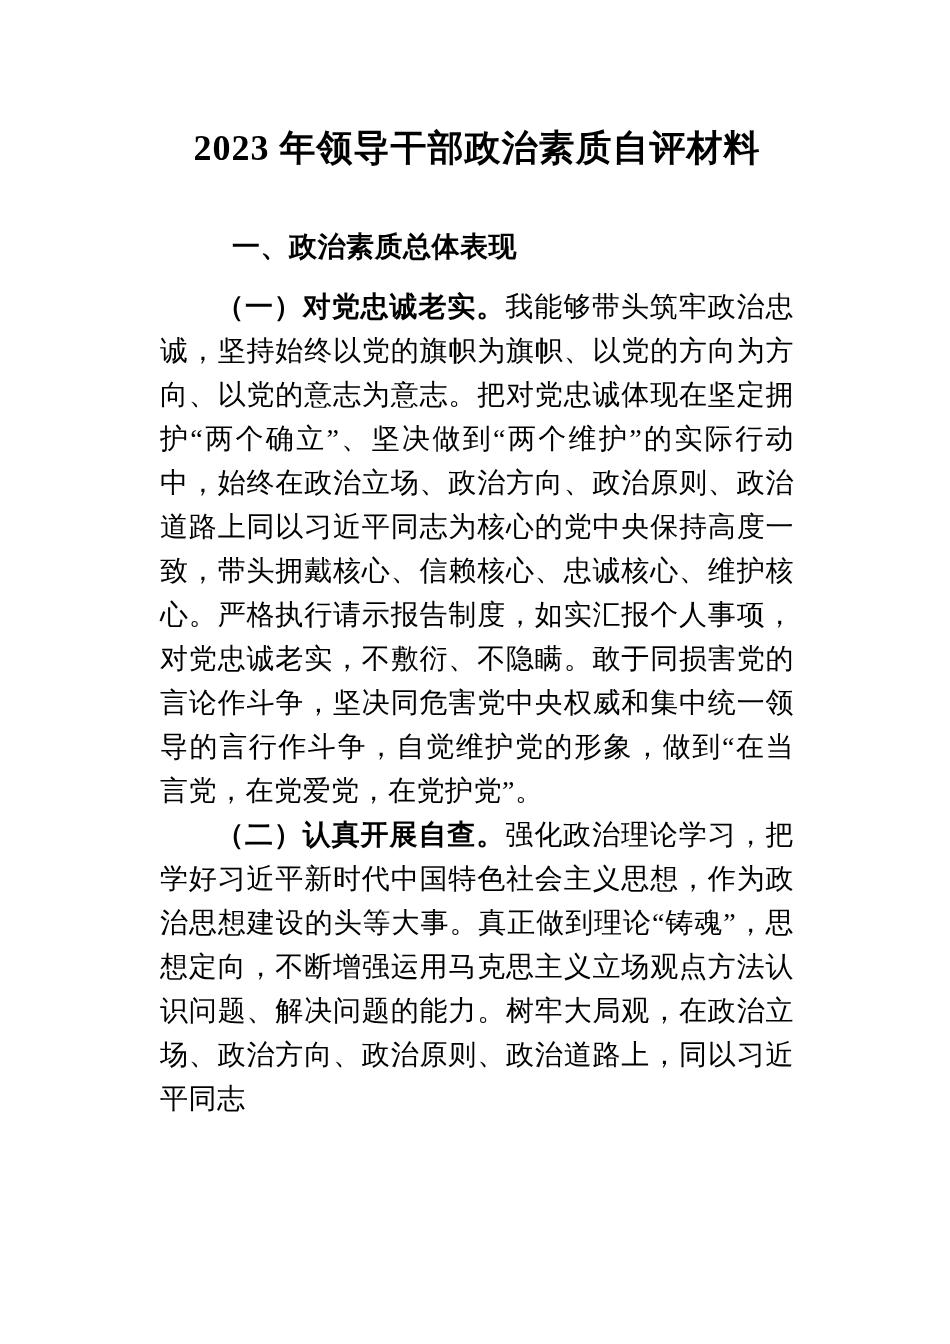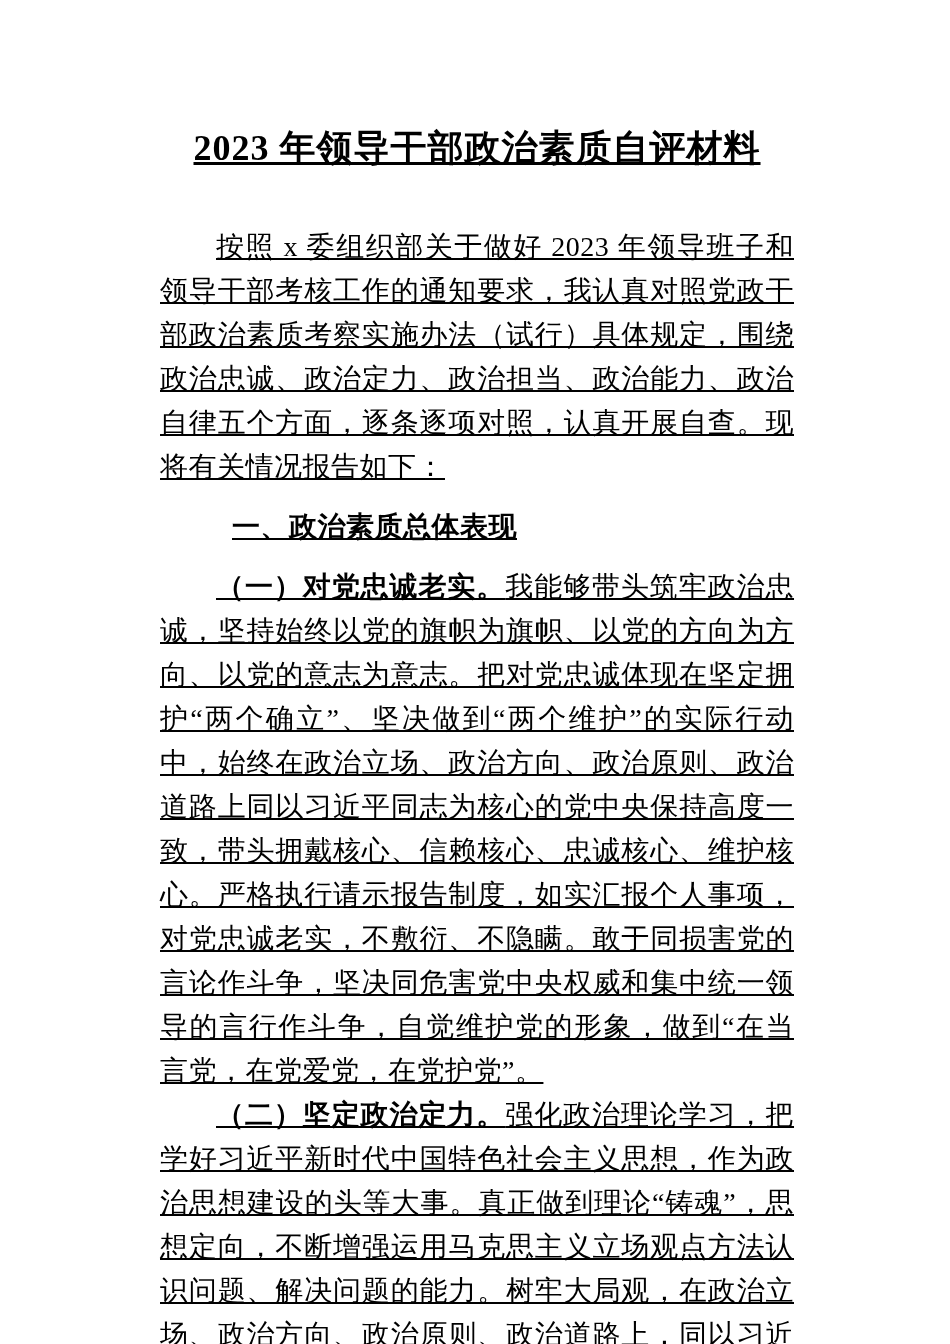--- a/index.html
+++ b/index.html
@@ -11,21 +11,20 @@
     position: relative;
     width: 870px;
     height: 1344px;
     box-sizing: border-box;
     margin: 0 auto;
     padding: 126px 116px 0 120px;
     background: #ffffff;
     color: #000000;
     font-family: "Liberation Serif", "DejaVu Serif", serif;
     overflow: hidden;
-    text-decoration: underline;
   }
   .title {
     margin: 0 0 54px 0;
     text-align: center;
     font-size: 36px;
     font-weight: bold;
     letter-spacing: 1px;
     line-height: 1.25;
   }
   .para {
@@ -48,20 +47,19 @@
   .lead {
     font-weight: bold;
   }
 </style>
 </head>
 <body>
 
 <main class="page">
   <h1 class="title">2023 年领导干部政治素质自评材料</h1>
 
-  <p class="para">按照 x 委组织部关于做好 2023 年领导班子和领导干部考核工作的通知要求，我认真对照党政干部政治素质考察实施办法（试行）具体规定，围绕政治忠诚、政治定力、政治担当、政治能力、政治自律五个方面，逐条逐项对照，认真开展自查。现将有关情况报告如下：</p>
 
   <h2 class="heading">一、政治素质总体表现</h2>
 
   <p class="para"><strong class="lead">（一）对党忠诚老实。</strong><span>我能够带头筑牢政治忠诚，坚持始终以党的旗帜为旗帜、以党的方向为方向、以党的意志为意志。把对党忠诚体现在坚定拥护“两个确立”、坚决做到“两个维护”的实际行动中，始终在政治立场、政治方向、政治原则、政治道路上同以习近平同志为核心的党中央保持高度一致，带头拥戴核心、信赖核心、忠诚核心、维护核心。严格执行请示报告制度，如实汇报个人事项，对党忠诚老实，不敷衍、不隐瞒。敢于同损害党的言论作斗争，坚决同危害党中央权威和集中统一领导的言行作斗争，自觉维护党的形象，做到“在当言党，在党爱党，在党护党”。</span></p>
 
-  <p class="para"><strong class="lead">（二）坚定政治定力。</strong><span>强化政治理论学习，把学好习近平新时代中国特色社会主义思想，作为政治思想建设的头等大事。真正做到理论“铸魂”，思想定向，不断增强运用马克思主义立场观点方法认识问题、解决问题的能力。树牢大局观，在政治立场、政治方向、政治原则、政治道路上，同以习近平同志</span></p>
+  <p class="para"><strong class="lead">（二）认真开展自查。</strong><span>强化政治理论学习，把学好习近平新时代中国特色社会主义思想，作为政治思想建设的头等大事。真正做到理论“铸魂”，思想定向，不断增强运用马克思主义立场观点方法认识问题、解决问题的能力。树牢大局观，在政治立场、政治方向、政治原则、政治道路上，同以习近平同志</span></p>
 </main>
 
 </body></html>

